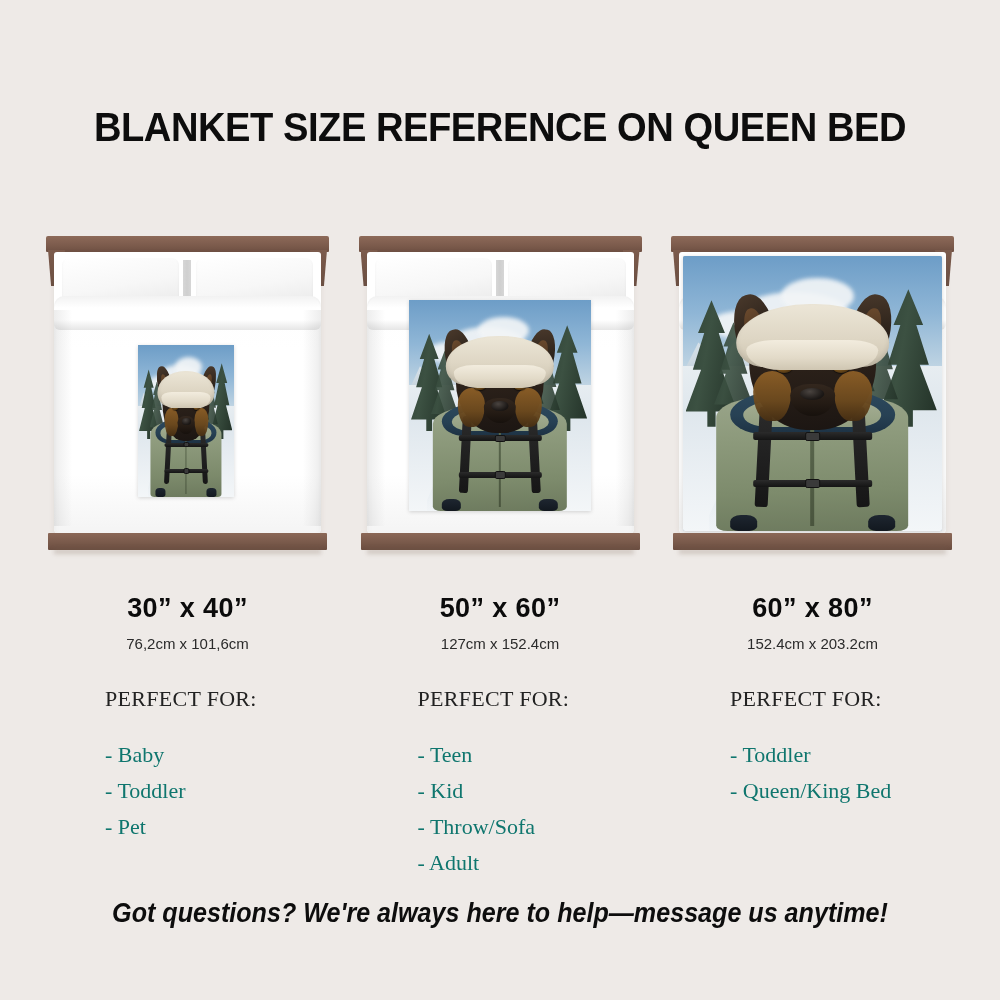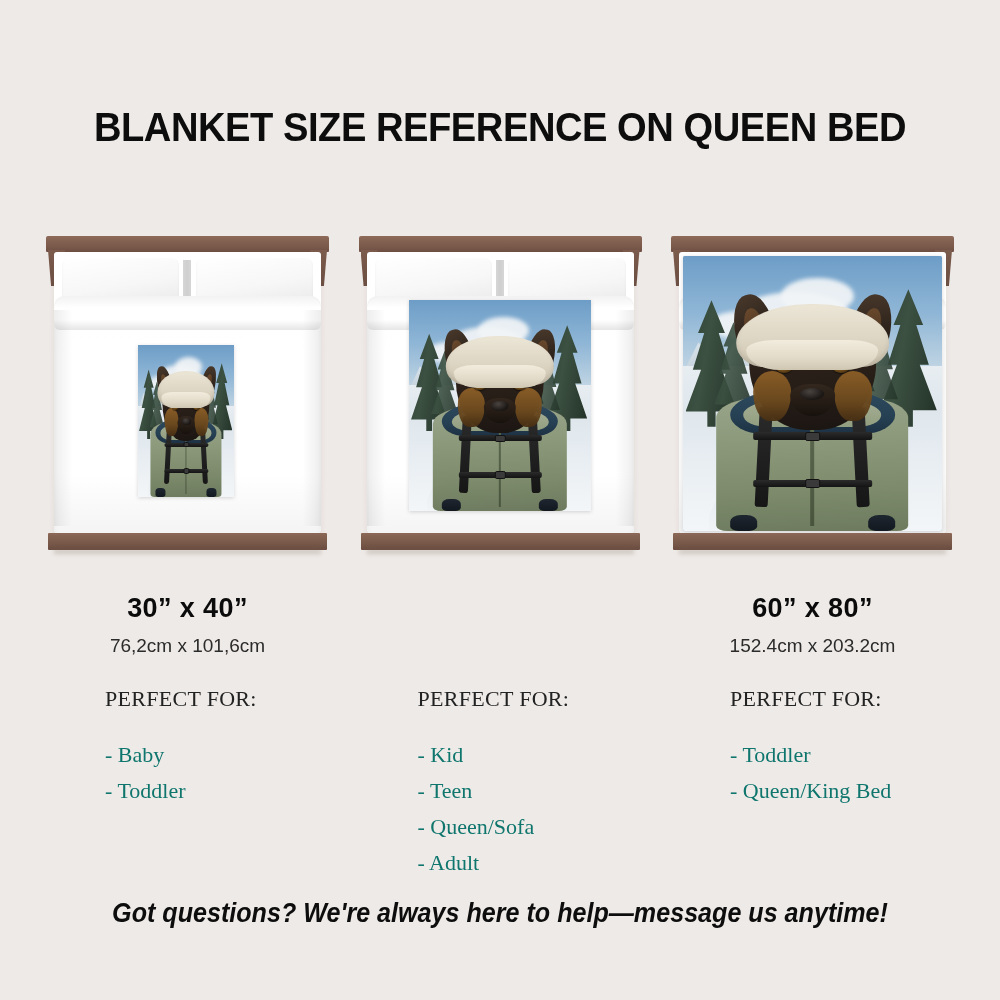--- a/index.html
+++ b/index.html
@@ -280,21 +280,21 @@
   }
   .labelcol { width: 295px; text-align: center; margin-top: 28px; }
   .size-in {
     font-family: "Liberation Sans", sans-serif;
     font-weight: bold; font-size: 27px; color: #0b0b0b;
     letter-spacing: 0.4px;
   }
   .size-cm {
     margin-top: 11px;
     font-family: "Liberation Sans", sans-serif;
-    font-size: 19px; color: #2b2b2b;
+    font-size: 15px; color: #2b2b2b;
   }
 
   
   .lists {
     position: absolute; top: 686px; left: 40px; width: 920px;
     display: flex; justify-content: space-between;
   }
   .listcol { width: 295px; padding-left: 65px; }
   .pf-head {
     font-family: "Liberation Serif", serif;
@@ -532,36 +532,41 @@
       <div class="base-shadow"></div>
     </div>
   </div>
 
   <div class="labels">
     <div class="labelcol">
       <div class="size-in">30” x 40”</div>
       <div class="size-cm">76,2cm x 101,6cm</div>
     </div>
     <div class="labelcol">
+      <div class="size-in">50” x 60”</div>
+      <div class="size-cm">127cm x 152.4cm</div>
+    </div>
+    <div class="labelcol">
       <div class="size-in">60” x 80”</div>
       <div class="size-cm">152.4cm x 203.2cm</div>
     </div>
   </div>
 
   <div class="lists">
     <div class="listcol">
       <div class="pf-head">PERFECT FOR:</div>
       <div class="pf-item">- Baby</div>
       <div class="pf-item">- Toddler</div>
+      <div class="pf-item">- Pet</div>
     </div>
     <div class="listcol">
       <div class="pf-head">PERFECT FOR:</div>
+      <div class="pf-item">- Teen</div>
       <div class="pf-item">- Kid</div>
-      <div class="pf-item">- Teen</div>
-      <div class="pf-item">- Queen/Sofa</div>
+      <div class="pf-item">- Throw/Sofa</div>
       <div class="pf-item">- Adult</div>
     </div>
     <div class="listcol">
       <div class="pf-head">PERFECT FOR:</div>
       <div class="pf-item">- Toddler</div>
       <div class="pf-item">- Queen/King Bed</div>
     </div>
   </div>
 
   <div class="footer">Got questions? We're always here to help—message us anytime!</div>

